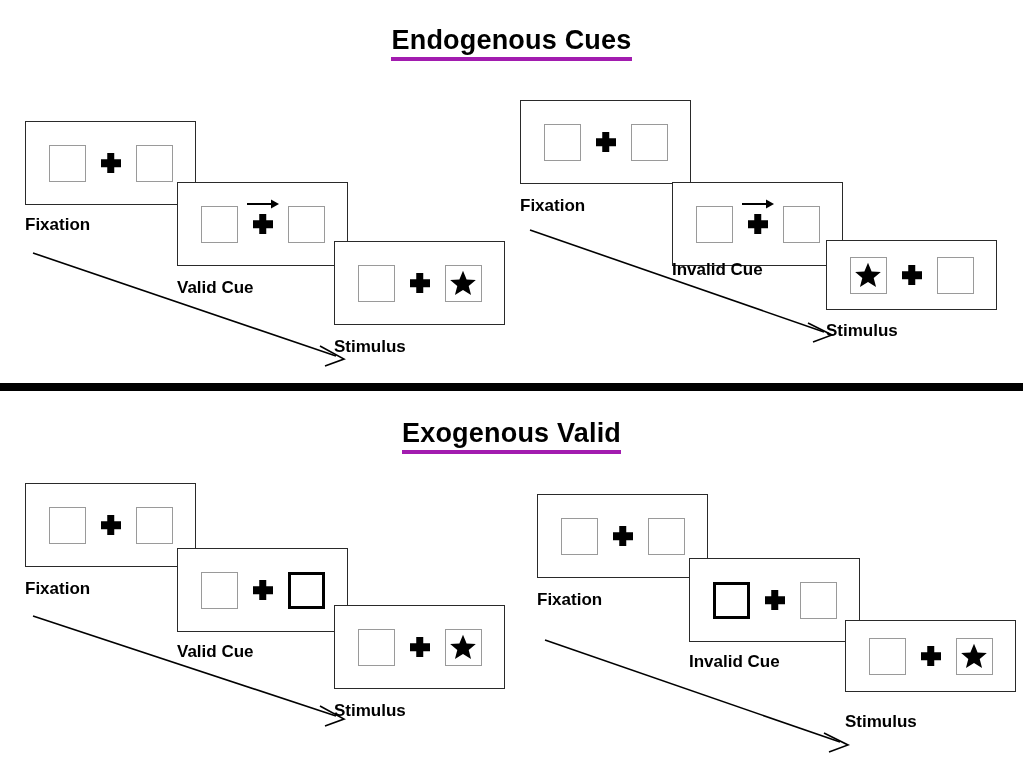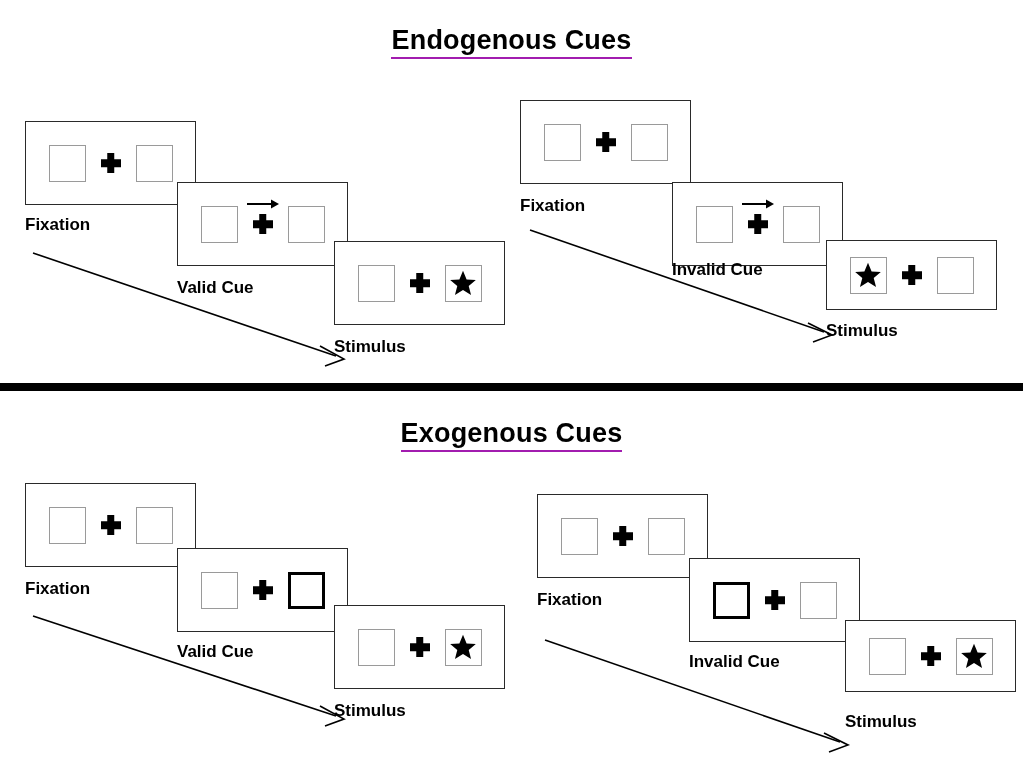--- a/index.html
+++ b/index.html
@@ -25,21 +25,21 @@
     position: absolute;
     width: 100%;
     left: 0;
     text-align: center;
     font-size: 27px;
     font-weight: bold;
     letter-spacing: 0.2px;
   }
   .section-title span.titletext {
     display: inline-block;
-    border-bottom: 2px solid #a21caf;
+    border-bottom: 4px solid #a21caf;
     padding-bottom: 1px;
   }
   #title-endogenous { top: 25px; }
   #title-exogenous  { top: 418px; }
 
   
   #divider {
     position: absolute;
     left: 0;
     top: 383px;
@@ -232,21 +232,21 @@
     <polyline points="320,346 344,359 325,366" fill="none" stroke="#000" stroke-width="1.6"></polyline>
   </svg>
   <svg class="flow-arrow">
     <line x1="530" y1="230" x2="824" y2="332" stroke="#000" stroke-width="1.6"></line>
     <polyline points="808,323 832,335 813,342" fill="none" stroke="#000" stroke-width="1.6"></polyline>
   </svg>
 
   <div id="divider"></div>
 
   <div class="section-title" id="title-exogenous">
-    <span class="titletext">Exogenous Cues</span>
+    <span class="titletext">Exogenous Valid</span>
   </div>
 
   <div class="frame" style="left:25px; top:483px; width:171px; height:84px;">
     <div class="frame-inner">
       <div class="sq"></div>
       <div class="plus"></div>
       <div class="sq"></div>
     </div>
   </div>
   <div class="stage-label" style="left:25px; top:579px; width:171px;">Fixation</div>

